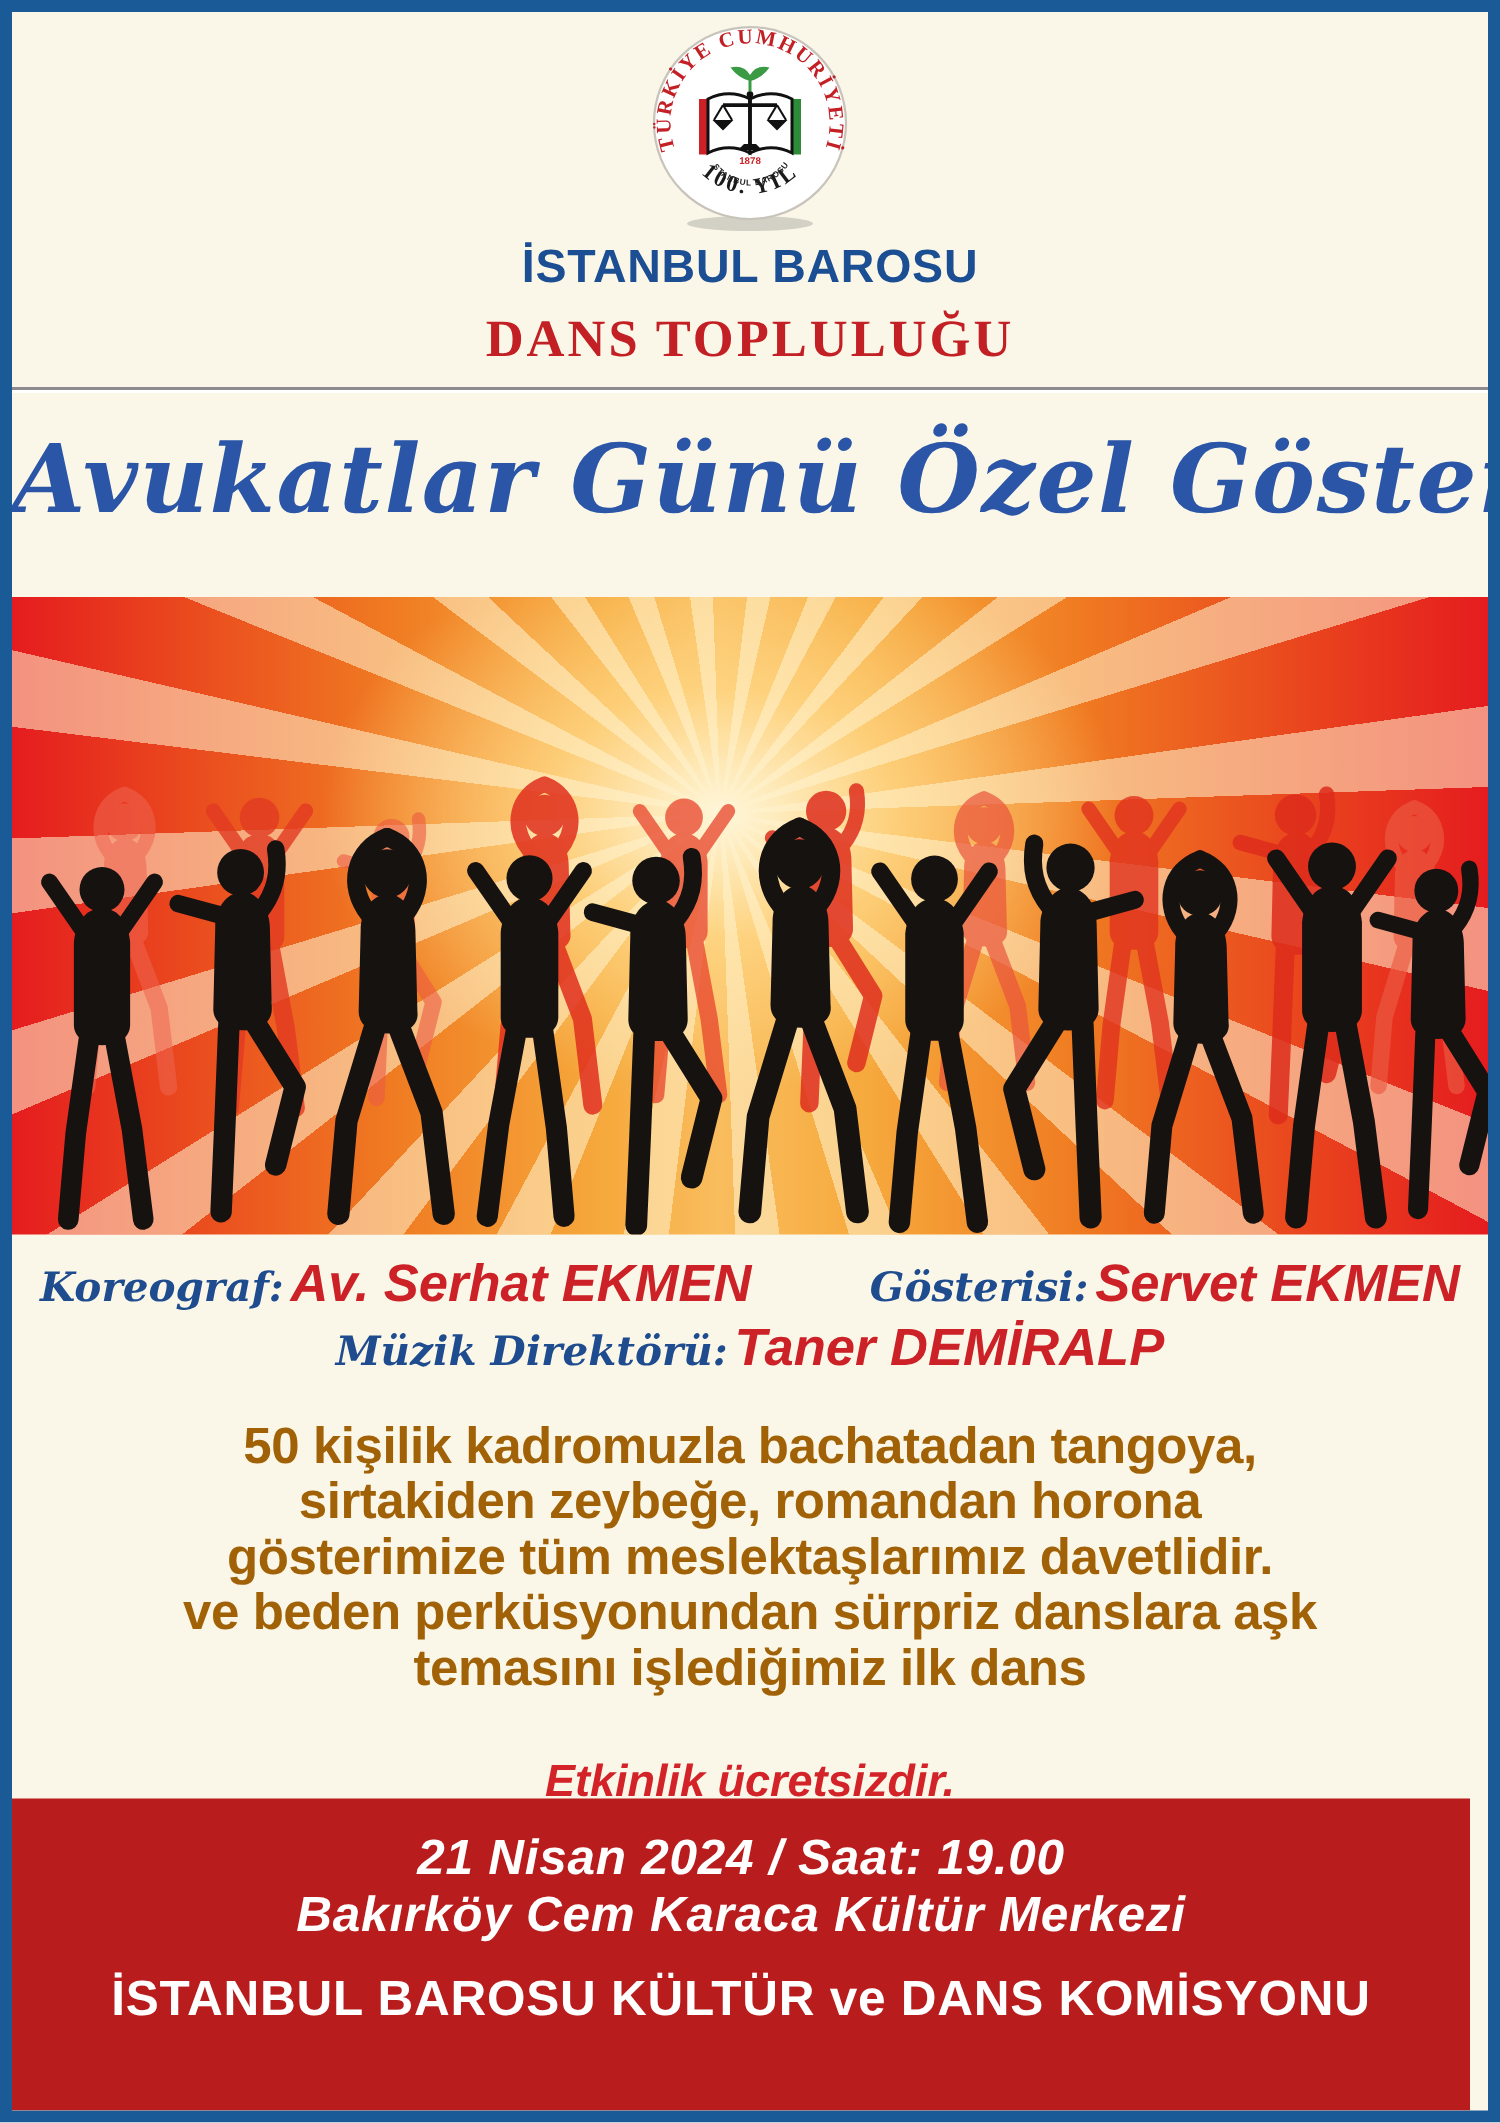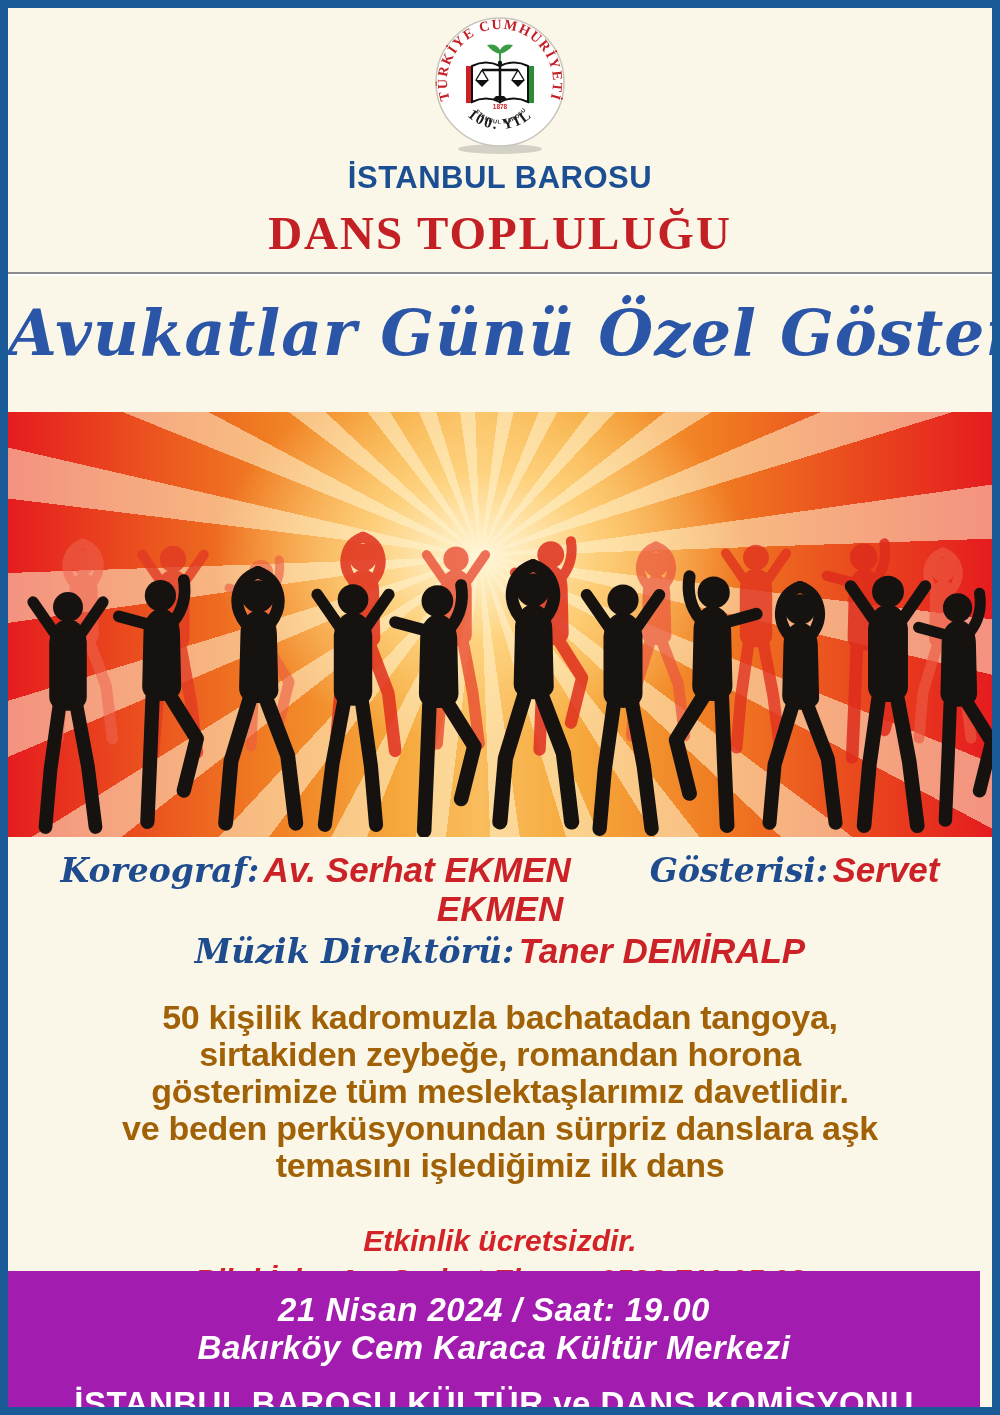--- a/index.html
+++ b/index.html
@@ -16,21 +16,21 @@
   
   .logo-wrap{margin:6px auto 0 auto;width:140px;height:142px;position:relative;}
   .org-name{
     margin-top:4px;
     font-size:31px;font-weight:700;letter-spacing:.5px;
     color:#1b4e92;
   }
   .group-name{
     margin-top:10px;
     font-family:"Liberation Serif", serif;
-    font-size:47px;font-weight:700;letter-spacing:2px;
+    font-size:35px;font-weight:700;letter-spacing:2px;
     color:#c32026;
   }
   .divider{
     margin:12px 0 0 0;border:0;height:2px;background:#8d8a90;
     box-shadow:0 2px 0 rgba(255,255,255,.9);
   }
   .event-title{
     margin-top:22px;
     font-family:"DejaVu Serif", serif;
     font-style:italic;font-weight:700;
@@ -57,21 +57,21 @@
         #f9bd5e 48%, #f6a93c 58%, #f07c22 72%, #ea4a1e 86%, #e51c1f 100%);
   }
   .hero svg{position:absolute;left:0;top:0;}
   .limb{fill:none;stroke:currentColor;stroke-width:9;stroke-linecap:round;stroke-linejoin:round;}
   .leg{stroke-width:11;}
   
   .credits{margin-top:14px;line-height:1.1;}
   .credit-row{margin-top:4px;}
   .credit-label{
     font-family:"DejaVu Serif", serif;font-style:italic;
-    font-size:33px;color:#1e4c8f;font-weight:600;
+    font-size:27px;color:#1e4c8f;font-weight:600;
   }
   .credit-name{
     font-family:Liberation Sans, sans-serif;font-style:italic;
     font-size:35px;color:#cb2127;font-weight:700;
   }
   .credit-gap{display:inline-block;width:70px;}
   
   .description{
     margin:28px auto 0 auto;width:840px;
     font-size:34px;font-weight:700;color:#a16207;
@@ -81,22 +81,22 @@
   .free-notice{
     margin-top:40px;
     font-size:30px;font-weight:700;font-style:italic;color:#d32328;
   }
   .contact{
     margin-top:5px;
     font-size:30px;font-weight:700;font-style:italic;color:#d32328;
   }
   
   .footer{
-    position:absolute;left:0;right:12px;bottom:0;height:136px;
-    background:#a21caf;color:#ffffff;
+    position:absolute;left:0;right:12px;bottom:0;height:208px;
+    background:#b91c1c;color:#ffffff;
     padding-top:20px;box-sizing:border-box;
   }
   .footer-line1,.footer-line2{
     font-size:33px;font-weight:700;font-style:italic;letter-spacing:.5px;
   }
   .footer-line2{margin-top:0;}
   .footer-line3{
     margin-top:18px;
     font-size:33px;font-weight:700;letter-spacing:.5px;
   }

